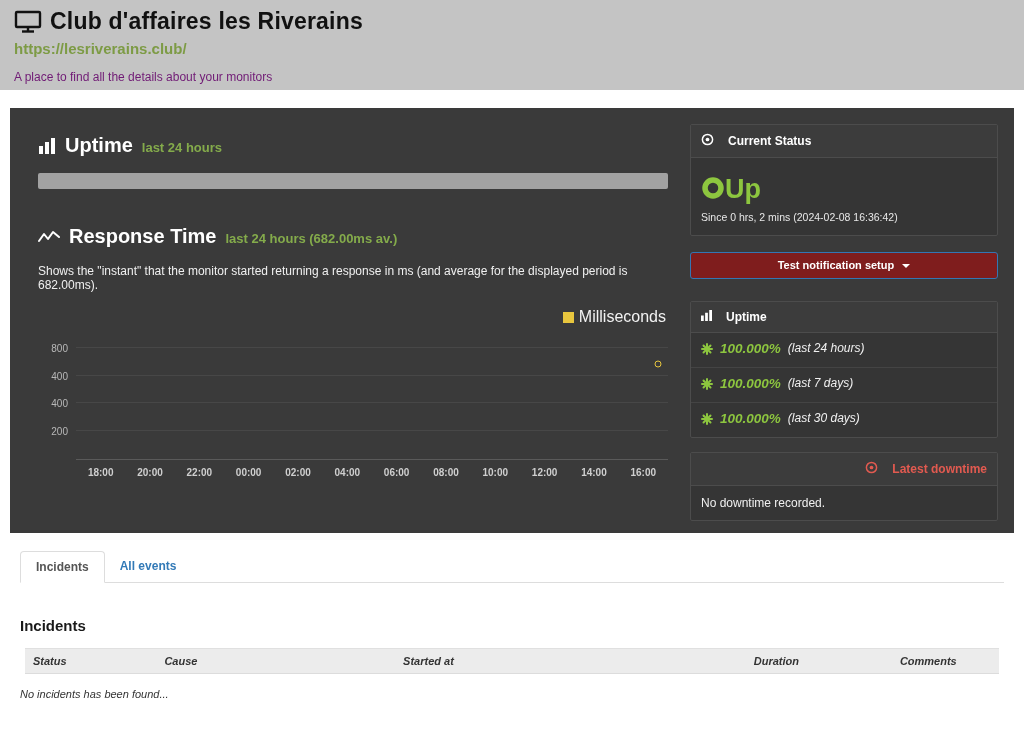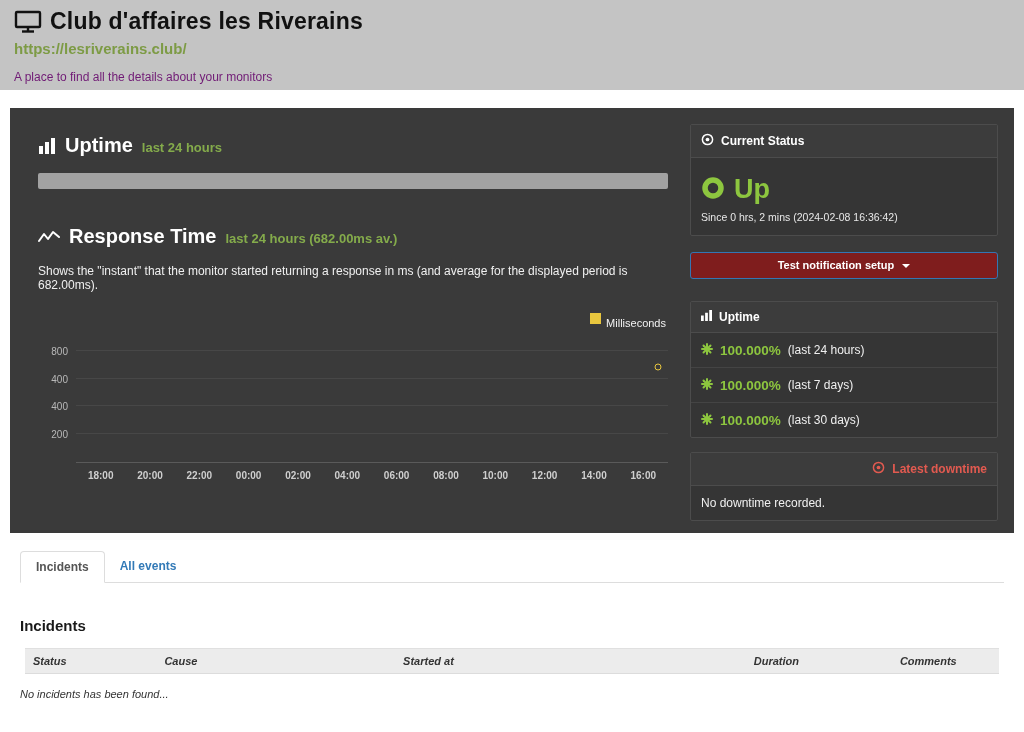--- a/index.html
+++ b/index.html
@@ -55,21 +55,21 @@
   .response-heading { margin-top: 36px; }
   .desc { margin-top: 16px; font-size: 12px; color: #f0f0f0; }
 
   
   .chart { margin-top: 16px; }
   .legend {
     display: flex; justify-content: flex-end; align-items: center; gap: 5px;
     margin-bottom: 8px; padding-right: 2px;
   }
   .legend .swatch { width: 11px; height: 11px; background: #e8c63e; display: inline-block; }
-  .legend .legend-label { color: #f2f2f2; font-size: 11px; margin-top: 9px; }
+  .legend .legend-label { color: #f2f2f2; font-size: 16px; }
   .plot {
     position: relative;
     height: 126px;
     margin-left: 38px;
     border-bottom: 1px solid #5a5a5a;
   }
   .gridline { position: absolute; left: 0; right: 0; height: 1px; background: #474747; }
   .ytick {
     position: absolute; left: -38px; width: 30px; text-align: right;
     font-size: 10px; color: #b8b8b8; transform: translateY(50%);
@@ -84,29 +84,29 @@
   .xticks span { flex: 1; text-align: center; font-size: 10px; font-weight: bold; color: #cfcfcf; }
 
   
   .box {
     border: 1px solid #4c4c4c;
     background: #353535;
     border-radius: 2px;
     margin-bottom: 14px;
   }
   .box-header {
-    display: flex; align-items: center; gap: 7px;
+    display: flex; align-items: center; gap: 14px;
     padding: 8px 10px;
     background: #3c3c3c;
     border-bottom: 1px solid #4c4c4c;
     font-size: 12px; font-weight: bold; color: #ffffff;
   }
   .box-header.red { color: #e25a50; justify-content: flex-end; }
   .box-body { padding: 10px 10px 12px 10px; }
-  .status-row { display: flex; align-items: center; gap: 9px; margin: 6px 0 2px 0; }
+  .status-row { display: flex; align-items: center; margin: 6px 0 2px 0; }
   .status-up { color: #8dc63f; font-size: 27px; font-weight: bold; }
   .since { margin-top: 6px; font-size: 10.5px; color: #e8e8e8; }
 
   .notify-btn {
     display: block; width: 100%;
     margin: 16px 0 22px 0;
     background: #7f1d1d;
     border: 1px solid #3376b4;
     border-radius: 3px;
     color: #fff; font-family: "Liberation Sans", sans-serif;
@@ -114,23 +114,24 @@
     padding: 6px 0 7px 0;
     cursor: pointer;
   }
   .caret {
     display: inline-block; margin-left: 5px; vertical-align: middle;
     width: 0; height: 0;
     border-left: 4px solid transparent; border-right: 4px solid transparent;
     border-top: 4px solid #ffffff;
   }
   .uptime-row {
-    display: flex; align-items: center; gap: 7px;
+    display: flex; gap: 7px;
     padding: 8px 10px;
     border-bottom: 1px solid #444444;
+    font-style: italic;
   }
   .uptime-row:last-child { border-bottom: none; }
   .uptime-row .pct { color: #8dc63f; font-size: 13.5px; font-weight: bold; }
   .uptime-row .period { color: #f0f0f0; font-size: 12px; }
   .downtime-msg { font-size: 12px; color: #f0f0f0; padding: 10px; }
 
   
   .events { margin: 18px 20px 0 20px; }
   .tabs { border-bottom: 1px solid #ddd; display: flex; }
   .tab {

